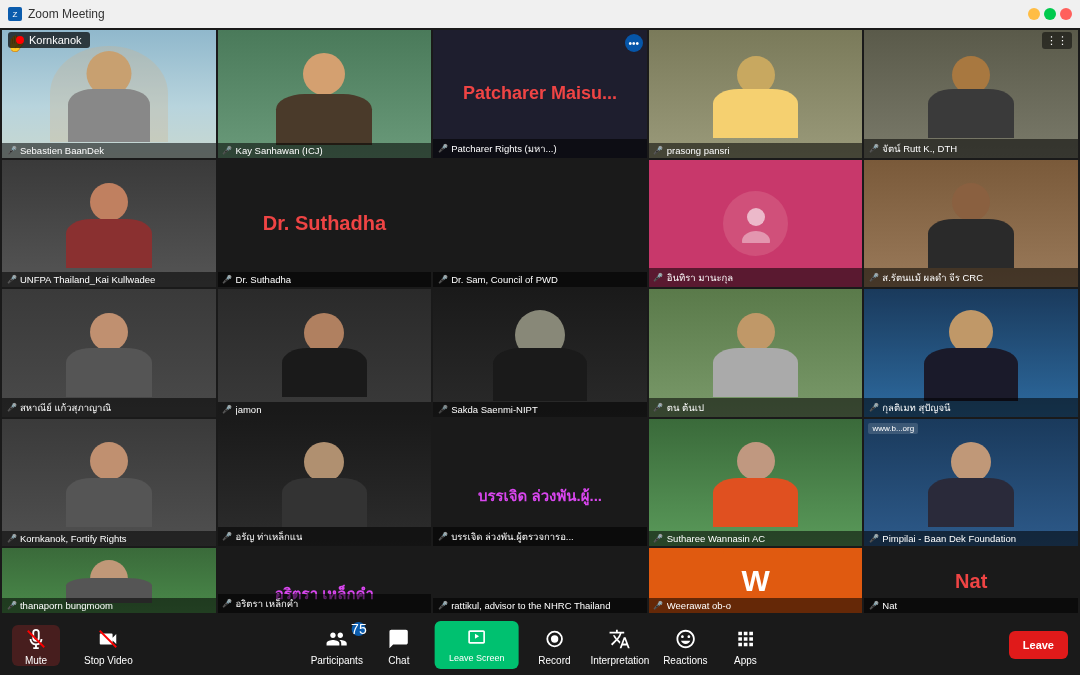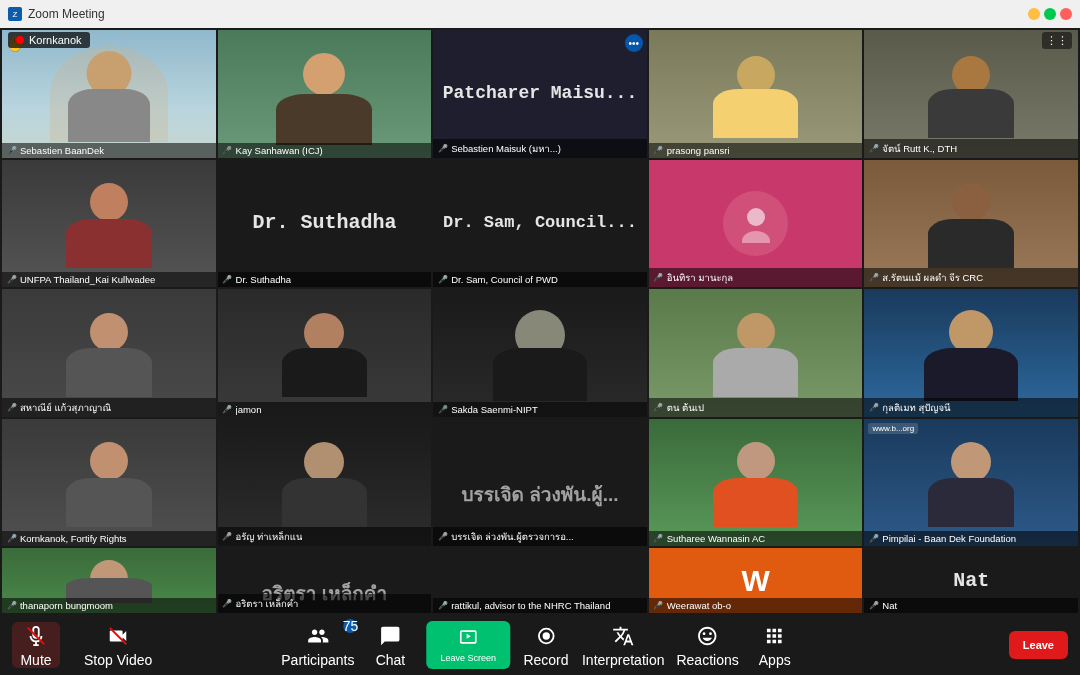--- a/index.html
+++ b/index.html
@@ -158,31 +158,30 @@
       flex-shrink: 0;
     }
     .mic-icon-white {
       color: rgba(255,255,255,0.8);
       font-size: 8px;
       flex-shrink: 0;
     }
 
     
     .large-name {
-      color: #e5e5e5;
+      color: #ef4444;
       font-size: 20px;
       font-weight: bold;
       text-align: right;
       padding: 4px;
       line-height: 1.2;
-      font-family: Liberation Mono, monospace;
     }
     .large-name-thai {
-      color: #a3a3a3;
-      font-size: 19px;
+      color: #d946ef;
+      font-size: 15px;
       font-weight: bold;
       text-align: center;
       padding: 4px;
       line-height: 1.3;
       margin-top: 27px;
     }
 
     
     .more-options {
       position: absolute;
@@ -258,21 +257,21 @@
     .tb-item-icon {
       width: 28px;
       height: 28px;
       display: flex;
       align-items: center;
       justify-content: center;
       color: white;
       font-size: 18px;
     }
     .tb-item-label {
-      font-size: 14px;
+      font-size: 10px;
       color: white;
       white-space: nowrap;
     }
 
     .tb-share {
       background: #00c170;
       border-radius: 6px;
       padding: 6px 14px;
       display: flex;
       flex-direction: column;
@@ -384,21 +383,21 @@
       <span class="mic-icon-white">🎤</span>
       <span class="name-text">Kay Sanhawan (ICJ)</span>
     </div>
   </div>
 
   <div class="video-cell" style="background:#1e1e2e;">
     <div class="more-options">•••</div>
     <div class="large-name" style="font-size:18px;">Patcharer Maisu...</div>
     <div class="name-overlay">
       <span class="mic-icon">🎤</span>
-      <span class="name-text">Sebastien Maisuk (มหา...)</span>
+      <span class="name-text">Patcharer Rights (มหา...)</span>
     </div>
   </div>
 
   <div class="video-cell" style="background:linear-gradient(180deg,#7a7a5a,#9a9a7a);">
     <div style="width:100%;height:100%;display:flex;align-items:center;justify-content:center;">
       <div style="width:50%;height:70%;position:relative;">
         <div style="width:38px;height:38px;background:#c8a860;border-radius:50%;position:absolute;top:8%;left:50%;transform:translateX(-50%);"></div>
         <div style="width:80%;height:55%;background:#f5d070;border-radius:30% 30% 0 0;position:absolute;bottom:0;left:10%;"></div>
       </div>
     </div>
@@ -436,21 +435,20 @@
 
   <div class="video-cell" style="background:#1a1a1a;">
     <div class="large-name">Dr. Suthadha</div>
     <div class="name-overlay">
       <span class="mic-icon">🎤</span>
       <span class="name-text">Dr. Suthadha</span>
     </div>
   </div>
 
   <div class="video-cell" style="background:#1a1a1a;">
-    <div class="large-name" style="font-size:17px;">Dr. Sam, Council...</div>
     <div class="name-overlay">
       <span class="mic-icon">🎤</span>
       <span class="name-text">Dr. Sam, Council of PWD</span>
     </div>
   </div>
 
   <div class="video-cell" style="background:#c8386b;">
     <div class="avatar-pink">
       <svg viewBox="0 0 40 40" width="40" height="40">
           <circle cx="20" cy="14" r="9" fill="rgba(255,255,255,0.6)"></circle>

